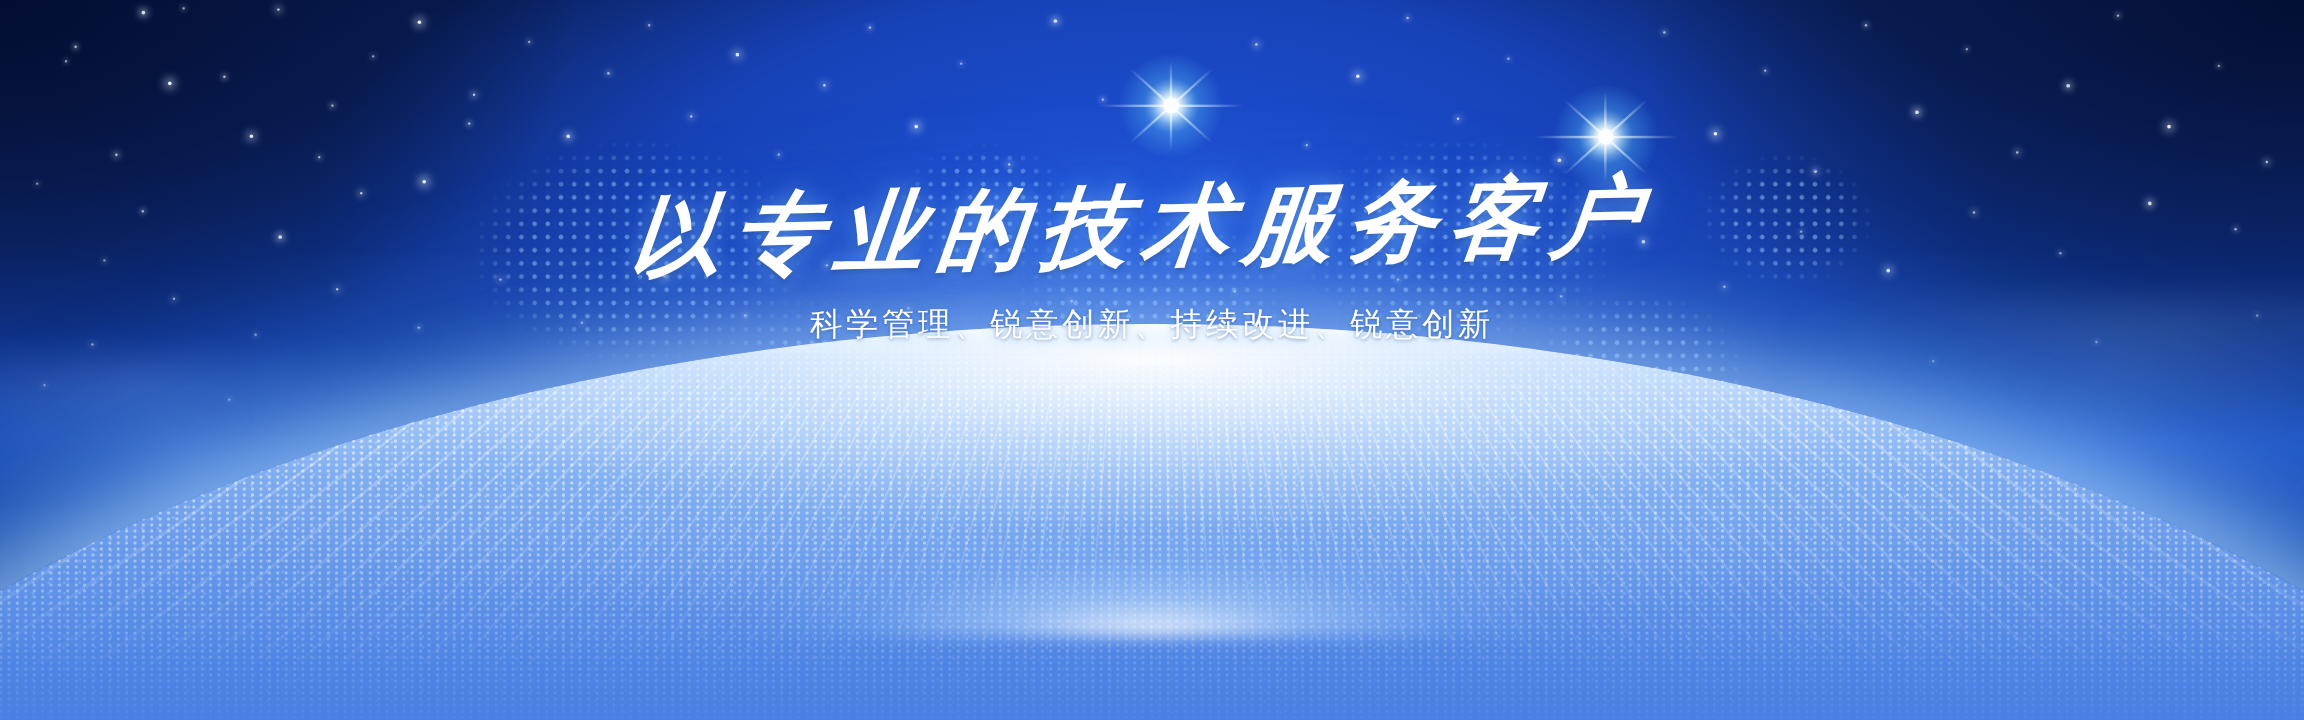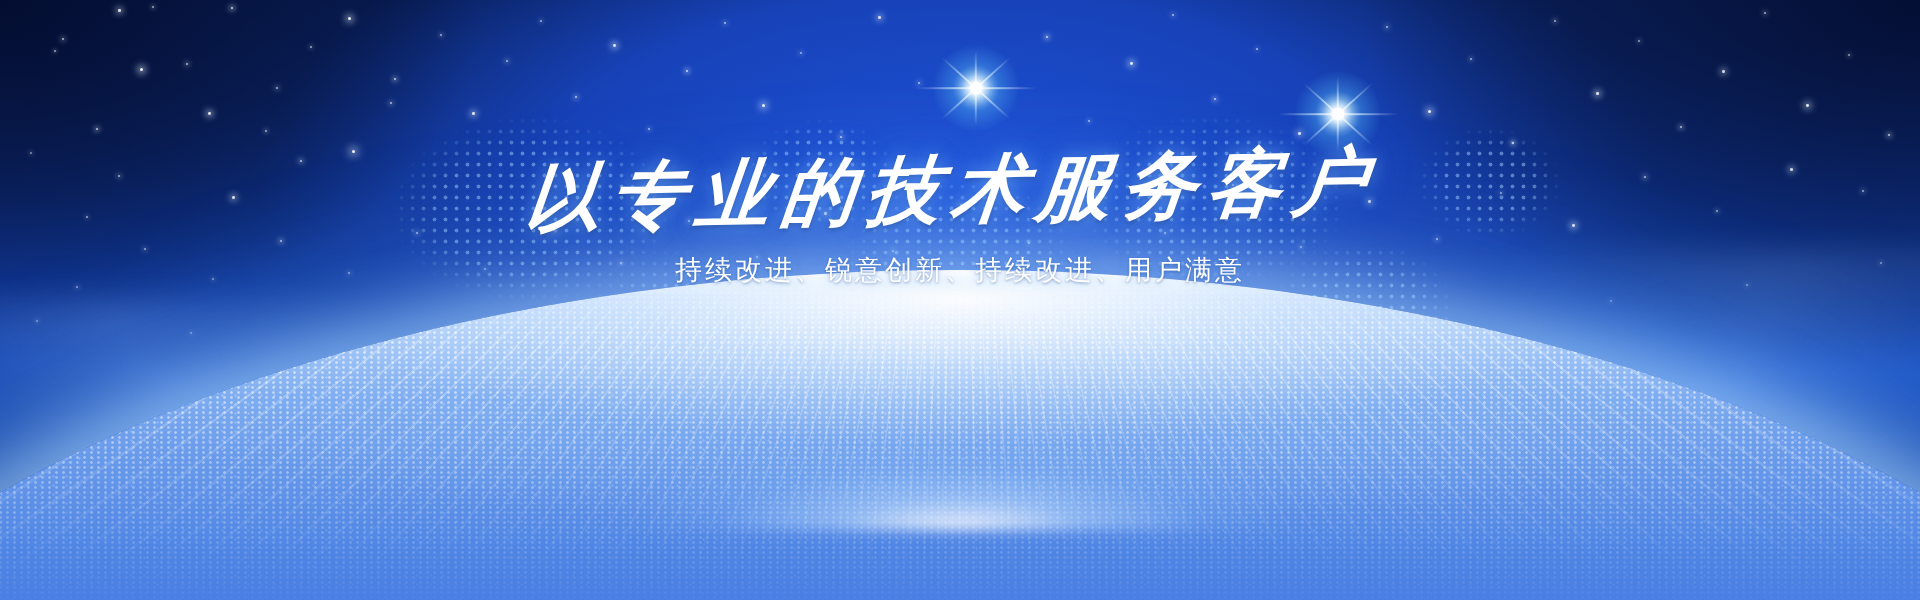--- a/index.html
+++ b/index.html
@@ -322,16 +322,16 @@
 
   <div class="earth">
     <div class="rim"></div>
     <div class="streets"></div>
     <div class="citylights"></div>
   </div>
   <div class="horizon-glow"></div>
 
   <div class="copy">
     <h1 class="headline">以专业的技术服务客户</h1>
-    <p class="subtitle">持续改进、锐意创新、持续改进、用户满意</p>
+    <p class="subtitle">科学管理、锐意创新、持续改进、锐意创新</p>
   </div>
 
 </div>
 
 </body></html>

